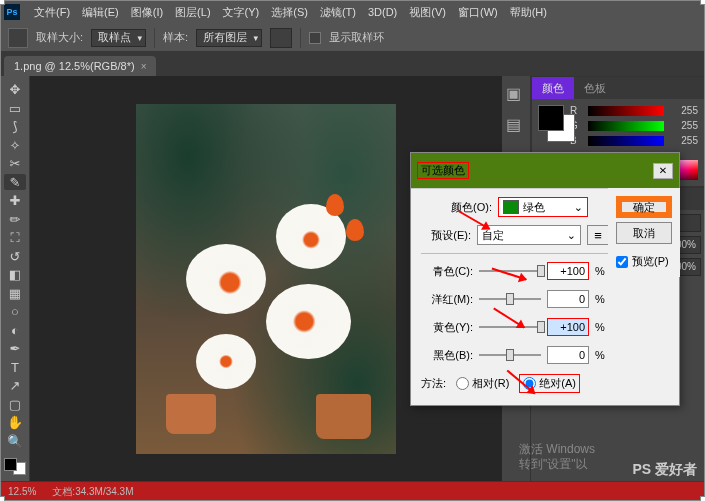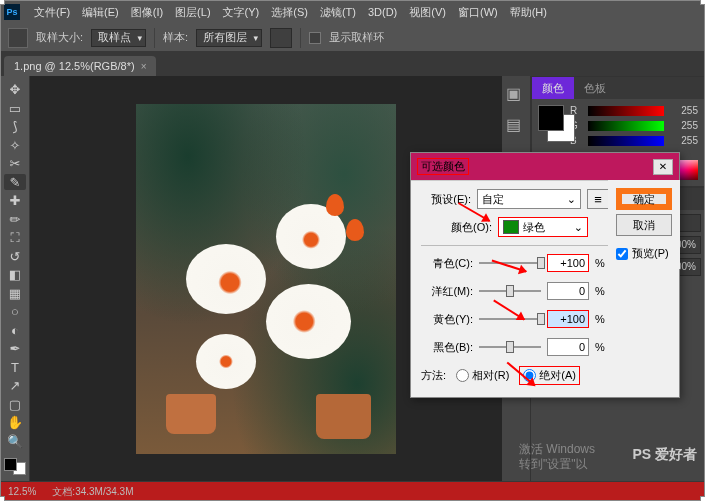--- a/index.html
+++ b/index.html
@@ -71,21 +71,21 @@
 .layers-body { padding: 4px; font-size: 10px; color: #ccc; }
 .layers-row { display: flex; align-items: center; gap: 4px; margin-bottom: 4px; }
 .layers-row .dd { flex: 1; background: #3a3a3a; border: 1px solid #2a2a2a; padding: 2px 4px; height: 18px; }
 .layers-row .opacity-box { width: 50px; background: #3a3a3a; border: 1px solid #2a2a2a; padding: 2px 4px; height: 18px; text-align: right; }
 
 
 .statusbar { height: 20px; background: #b91c1c; border-top: 1px solid #383838; display: flex; align-items: center; padding: 0 8px; font-size: 10px; color: #bbb; gap: 16px; }
 
 
 .dialog { position: absolute; left: 410px; top: 152px; width: 270px; background: #f0f0f0; border: 1px solid #888; box-shadow: 2px 2px 8px rgba(0,0,0,.4); font-size: 11px; }
-.dialog-title { height: 28px; background: #be185d; border-bottom: 1px solid #ccc; display: flex; align-items: center; justify-content: space-between; padding: 0 6px; }
+.dialog-title { height: 36px; background: #4d7c0f; border-bottom: 1px solid #ccc; display: flex; align-items: center; justify-content: space-between; padding: 0 6px; }
 .dialog-title .title-text { border: 1px solid red; padding: 0 3px; }
 .dialog-title .close-btn { width: 20px; height: 16px; border: 1px solid #aaa; background: #e8e8e8; display: flex; align-items: center; justify-content: center; font-size: 10px; }
 .dialog-body { padding: 8px 10px 12px; position: relative; }
 .dlg-row { display: flex; align-items: center; gap: 6px; margin-bottom: 8px; }
 .dlg-label { width: 50px; text-align: right; }
 .dlg-select { flex: 1; height: 20px; border: 1px solid #888; background: #fff; padding: 0 4px; display: flex; align-items: center; position: relative; }
 .dlg-select::after { content: "⌄"; position: absolute; right: 4px; }
 .dlg-select.red-border { border: 1px solid red; }
 .dlg-iconbtn { width: 22px; height: 20px; border: 1px solid #888; background: #eee; font-size: 13px; display: flex; align-items: center; justify-content: center; }
 .color-swatch-small { width: 16px; height: 14px; background: #0a8a0a; border: 1px solid #555; margin-right: 4px; }
@@ -105,21 +105,21 @@
 .method-row { display: flex; align-items: center; gap: 10px; margin-top: 8px; }
 .method-row .radio-group { display: flex; align-items: center; gap: 3px; }
 .method-row .radio-group.red { border: 1px solid red; padding: 1px 3px; }
 .dlg-left { width: 188px; }
 .hr-line { border-top: 1px solid #bbb; margin: 4px 0 8px; }
 .red-arrow { position: absolute; width: 36px; height: 2px; background: red; }
 .red-arrow::after { content: ""; position: absolute; right: -1px; top: -4px; border-left: 8px solid red; border-top: 5px solid transparent; border-bottom: 5px solid transparent; }
 
 
 .watermark-win { position: absolute; right: 110px; bottom: 28px; color: #888; font-size: 12px; text-align: left; line-height: 1.3; }
-.watermark-ps { position: absolute; right: 8px; bottom: 37px; color: #ccc; font-size: 14px; font-weight: bold; }
+.watermark-ps { position: absolute; right: 8px; bottom: 22px; color: #ccc; font-size: 14px; font-weight: bold; }
 
 
 .outer-frame { position: absolute; inset: 0; border: 1px solid #888; pointer-events: none; }
 .frame-corner { position: absolute; width: 8px; height: 8px; border: 1px solid #888; background: #fff; }
 .fc-tl { top: -4px; left: -4px; } .fc-tr { top: -4px; right: -4px; }
 .fc-bl { bottom: -4px; left: -4px; } .fc-br { bottom: -4px; right: -4px; }
 </style>
 </head>
 <body>
 
@@ -269,31 +269,31 @@
   <span>文档:34.3M/34.3M</span>
 </div>
 
 <div class="dialog">
   <div class="dialog-title">
     <span class="title-text">可选颜色</span>
     <div class="close-btn">✕</div>
   </div>
   <div class="dialog-body">
     <div class="dlg-left">
-      <div class="dlg-row">
-        <span class="dlg-label">预设(E):</span>
-        <div class="dlg-select">自定</div>
-        <div class="dlg-iconbtn">≡</div>
-      </div>
       <div class="dlg-row" style="justify-content:center">
         <span class="dlg-label">颜色(O):</span>
         <div class="dlg-select red-border" style="flex:0 0 90px">
           <div class="color-swatch-small"></div>
           <span>绿色</span>
         </div>
+      </div>
+      <div class="dlg-row">
+        <span class="dlg-label">预设(E):</span>
+        <div class="dlg-select">自定</div>
+        <div class="dlg-iconbtn">≡</div>
       </div>
       <div class="hr-line"></div>
 
       <div class="slider-row">
         <span class="slider-label">青色(C):</span>
         <div class="slider-track">
             <div class="slider-thumb" style="left:100%"></div>
           </div>
         <div class="slider-val highlighted">+100</div>
         <span class="slider-pct">%</span>

